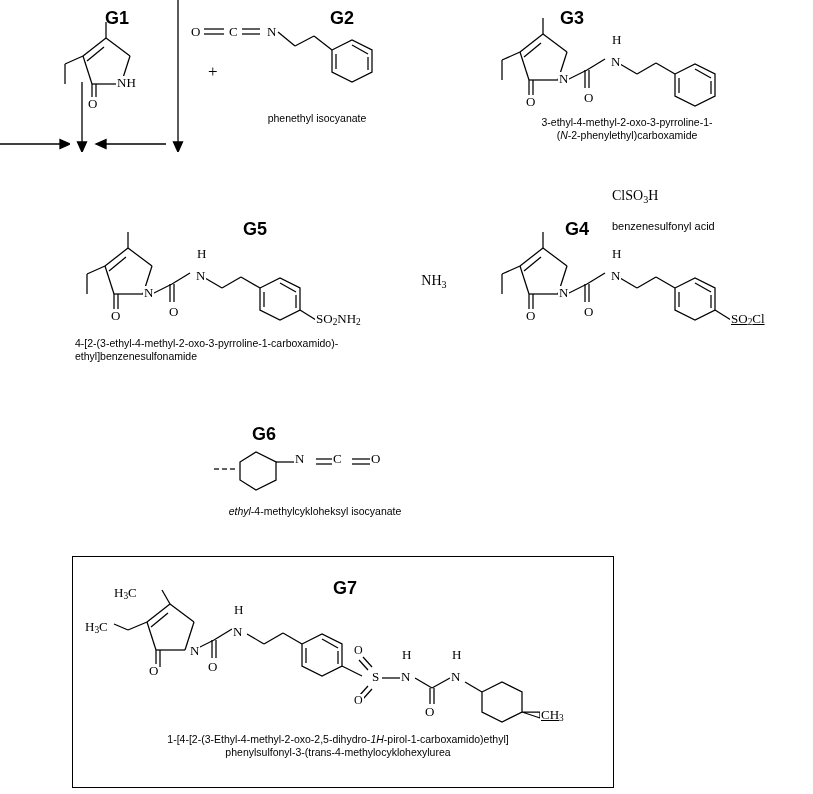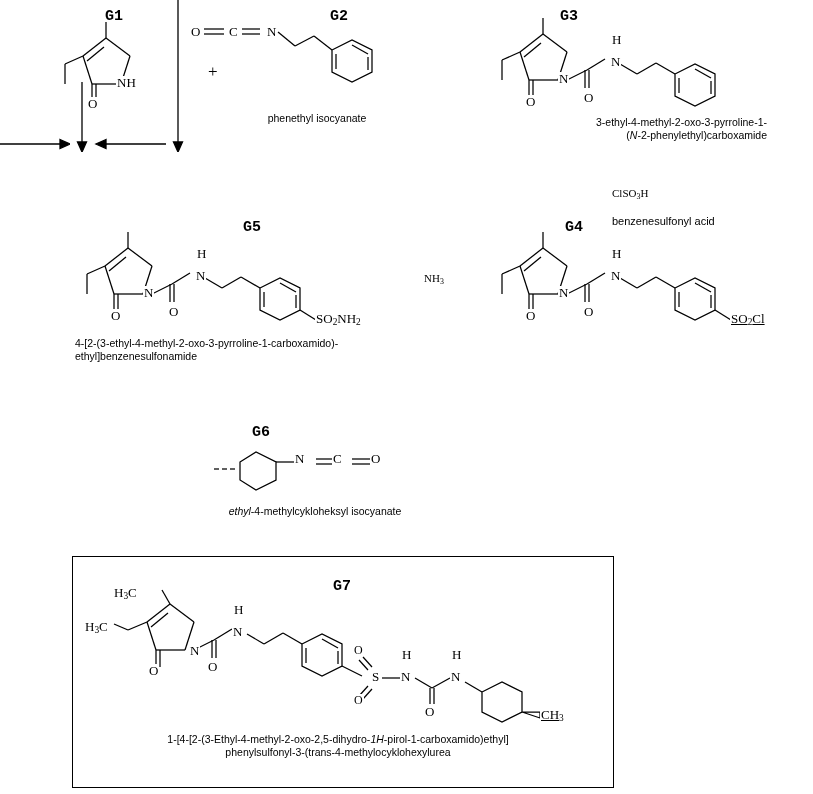--- a/index.html
+++ b/index.html
@@ -19,36 +19,36 @@
     background: #fff;
   }
   .lbl {
     position: absolute;
     font-family: "Liberation Serif", serif;
     white-space: pre-line;
     line-height: 1.15;
   }
   .cmpd-id {
     font-weight: bold;
-    font-size: 15px;
-    font-family: Liberation Mono, monospace;
+    font-size: 18px;
+    font-family: Liberation Sans, sans-serif;
   }
   .cmpd-name {
     font-size: 10.5px;
     font-family: "Liberation Sans", sans-serif;
     line-height: 1.25;
   }
   .reagent {
     font-size: 11px;
     font-family: "Liberation Sans", sans-serif;
     line-height: 1.25;
     text-align: center;
   }
   .reagent .formula {
-    font-size: 11px;
+    font-size: 14px;
     font-family: "Liberation Serif", serif;
   }
   .atom {
     position: absolute;
     font-family: "Liberation Serif", serif;
     font-size: 13px;
     background: #fff;
     padding: 0 1px;
     line-height: 1;
   }
@@ -177,21 +177,21 @@
     <line x1="184" y1="52" x2="184" y2="67"></line>
     <line x1="200" y1="43" x2="216" y2="52"></line>
     <line x1="216" y1="55" x2="216" y2="68"></line>
   </svg>
   <div class="atom" style="left:558px; top:72px;">N</div>
   <div class="atom" style="left:525px; top:95px;">O</div>
   <div class="atom" style="left:583px; top:91px;">O</div>
   <div class="atom" style="left:610px; top:55px;">N</div>
   <div class="atom" style="left:611px; top:33px;">H</div>
 
-  <div class="lbl cmpd-name" style="left:487px; top:116px; width:280px; text-align:right;">3-ethyl-4-methyl-2-oxo-3-pyrroline-1-<br>(<span class="ital">N</span>-2-phenylethyl)carboxamide</div>
+  <div class="lbl cmpd-name" style="left:487px; top:116px; width:280px; text-align:center;">3-ethyl-4-methyl-2-oxo-3-pyrroline-1-<br>(<span class="ital">N</span>-2-phenylethyl)carboxamide</div>
 
   
   <svg class="arrow" style="left:596px; top:157px; width:16px; height:70px;" viewBox="0 0 16 70">
     <line x1="8" y1="0" x2="8" y2="60"></line>
     <polygon points="3.5,60 8,70 12.5,60"></polygon>
   </svg>
   <div class="lbl reagent" style="left:612px; top:173px; text-align:left;">
     <span class="formula">ClSO<sub>3</sub>H</span><br>
     <span>benzenesulfonyl acid</span>
   </div>

